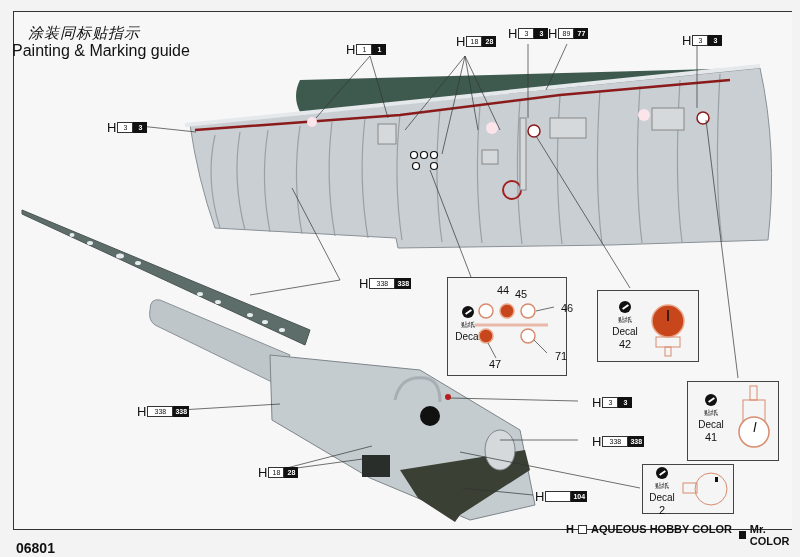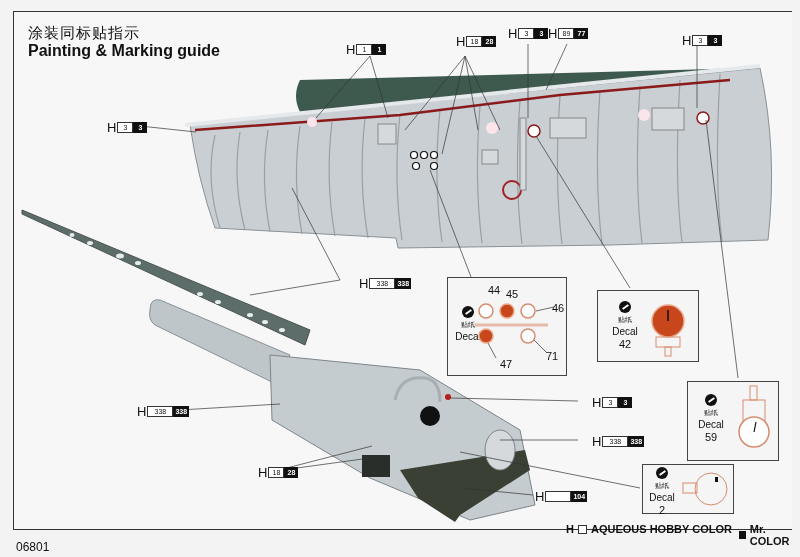--- a/index.html
+++ b/index.html
@@ -1,36 +1,36 @@
 <!DOCTYPE html>
 <html><head>
 <meta charset="utf-8">
 <style>
   html,body{margin:0;padding:0;}
   body{width:800px;height:557px;background:#f3f3f4;position:relative;overflow:hidden;font-family:"Liberation Sans",sans-serif;color:#111;}
   .frame{position:absolute;left:13px;top:11px;width:778px;height:517px;border:1px solid #333;border-right:none;background:#f7f7f8;}
-  .title-cn{position:absolute;left:28px;top:24px;font-size:15px;letter-spacing:1px;}
-  .title-en{position:absolute;left:28px;top:42px;font-size:16px;font-weight:bold;}
+  .title-cn{position:absolute;left:28px;top:24px;font-size:15px;letter-spacing:1px;font-style:italic;}
+  .title-en{position:absolute;left:12px;top:42px;font-size:16px;font-weight:normal;}
   .callout{position:absolute;display:flex;align-items:center;font-size:12px;white-space:nowrap;}
   .callout .h{font-size:13px;margin-right:1px;}
   .callout .aq{display:inline-block;min-width:10px;padding:0 2px;height:9px;line-height:9px;border:1px solid #333;font-size:7px;text-align:center;background:#fff;}
   .callout .mr{display:inline-block;min-width:10px;padding:0 2px;height:11px;line-height:11px;background:#111;color:#fff;font-size:7px;font-weight:bold;text-align:center;}
   .callout .aq.wide{min-width:20px;}
   svg.art{position:absolute;left:0;top:0;}
   .decal-box{position:absolute;border:1px solid #444;background:#f5f5f6;}
   .decal-label{position:absolute;text-align:center;font-size:10px;line-height:12px;}
   .decal-label .cn{font-size:7px;}
   .decal-label .icon{display:block;margin:0 auto 1px;width:12px;height:12px;border-radius:50%;background:#111;position:relative;}
   .decal-label .icon::after{content:"";position:absolute;left:3px;top:5px;width:7px;height:2px;background:#fff;transform:rotate(-35deg);}
   .decal-label .num{font-size:11px;}
-  .num-lbl{position:absolute;font-size:11px;}
+  .num-lbl{position:absolute;font-size:11px;margin-left:9px;}
   .legend{position:absolute;top:523px;font-size:11px;font-weight:bold;display:flex;align-items:center;gap:4px;}
   .legend .aq{display:inline-block;width:7px;height:7px;border:1px solid #333;background:#fff;font-size:5px;}
   .legend .mr{display:inline-block;width:8px;height:8px;background:#111;}
-  .footer-code{position:absolute;left:16px;top:540px;font-size:12px;font-weight:normal;}
+  .footer-code{position:absolute;left:16px;top:540px;font-size:14px;font-weight:bold;}
   .footer-page{position:absolute;left:398px;top:564px;font-size:12px;font-weight:bold;}
 </style>
 </head>
 <body>
 
 <div class="frame"></div>
 
 <div class="title-cn">涂装同标贴指示</div>
 <div class="title-en">Painting &amp; Marking guide</div>
 
@@ -212,21 +212,21 @@
     <circle cx="80" cy="33" r="7" fill="#fff" stroke="#d88c6e" stroke-width="1.5"></circle>
     <circle cx="38" cy="58" r="7" fill="#c8461c" stroke="#e9a88a" stroke-width="1.5"></circle>
     <circle cx="80" cy="58" r="7" fill="#fff" stroke="#d88c6e" stroke-width="1.5"></circle>
     <line x1="88" y1="33" x2="106" y2="29" stroke="#333" stroke-width="0.7"></line>
     <line x1="86" y1="62" x2="99" y2="75" stroke="#333" stroke-width="0.7"></line>
     <line x1="40" y1="65" x2="48" y2="80" stroke="#333" stroke-width="0.7"></line>
   </svg>
   <span class="num-lbl" style="left:40px;top:6px;">44</span>
   <span class="num-lbl" style="left:58px;top:10px;">45</span>
   <span class="num-lbl" style="left:104px;top:24px;text-align:right;">46</span>
-  <span class="num-lbl" style="left:52px;top:80px;">47</span>
+  <span class="num-lbl" style="left:32px;top:80px;">47</span>
   <span class="num-lbl" style="left:98px;top:72px;">71</span>
 </div>
 
 <div class="decal-box" style="left:597px;top:290px;width:100px;height:70px;">
   <div class="decal-label" style="left:10px;top:10px;width:34px;">
     <span class="icon"></span>
     <div class="cn">贴纸</div>
     <div>Decal</div>
     <div class="num">42</div>
   </div>
@@ -236,21 +236,21 @@
     <rect x="58" y="46" width="24" height="10" fill="none" stroke="#d88c6e"></rect>
     <rect x="67" y="56" width="6" height="9" fill="none" stroke="#d88c6e"></rect>
   </svg>
 </div>
 
 <div class="decal-box" style="left:687px;top:381px;width:90px;height:78px;">
   <div class="decal-label" style="left:6px;top:12px;width:34px;">
     <span class="icon"></span>
     <div class="cn">贴纸</div>
     <div>Decal</div>
-    <div class="num">59</div>
+    <div class="num">41</div>
   </div>
   <svg width="90" height="78" style="position:absolute;left:0;top:0;">
     <rect x="62" y="4" width="7" height="14" fill="none" stroke="#d88c6e"></rect>
     <rect x="55" y="18" width="22" height="22" fill="none" stroke="#d88c6e"></rect>
     <circle cx="66" cy="50" r="15" fill="#fff" stroke="#d88c6e" stroke-width="1.5"></circle>
     <line x1="66" y1="50" x2="68" y2="40" stroke="#111" stroke-width="1.2"></line>
   </svg>
 </div>
 
 <div class="decal-box" style="left:642px;top:464px;width:90px;height:48px;">

